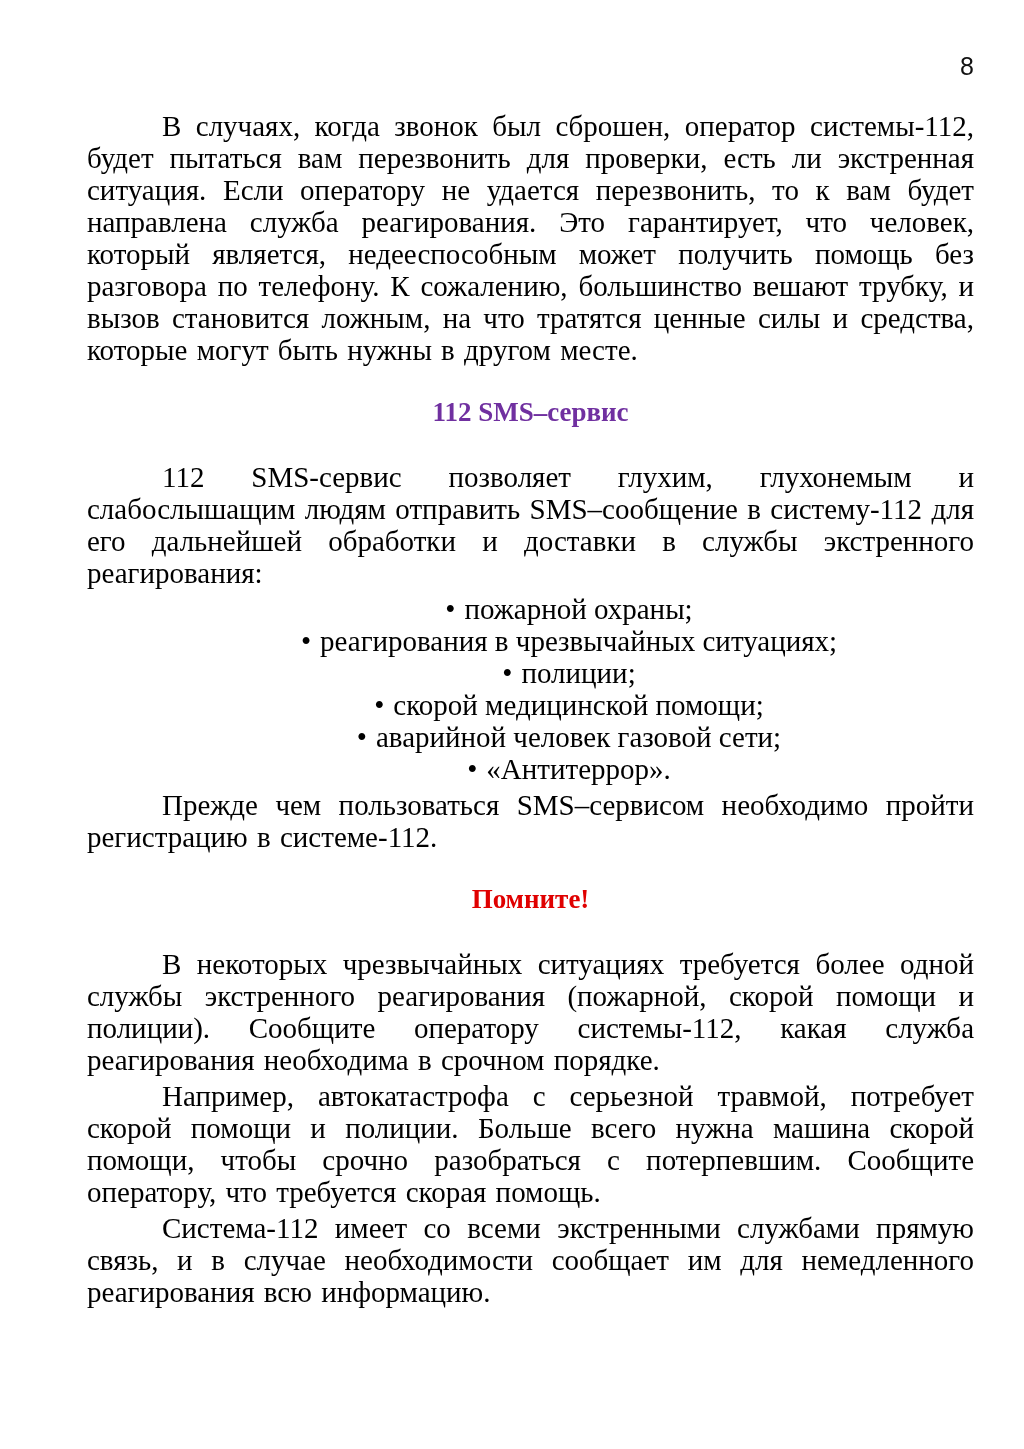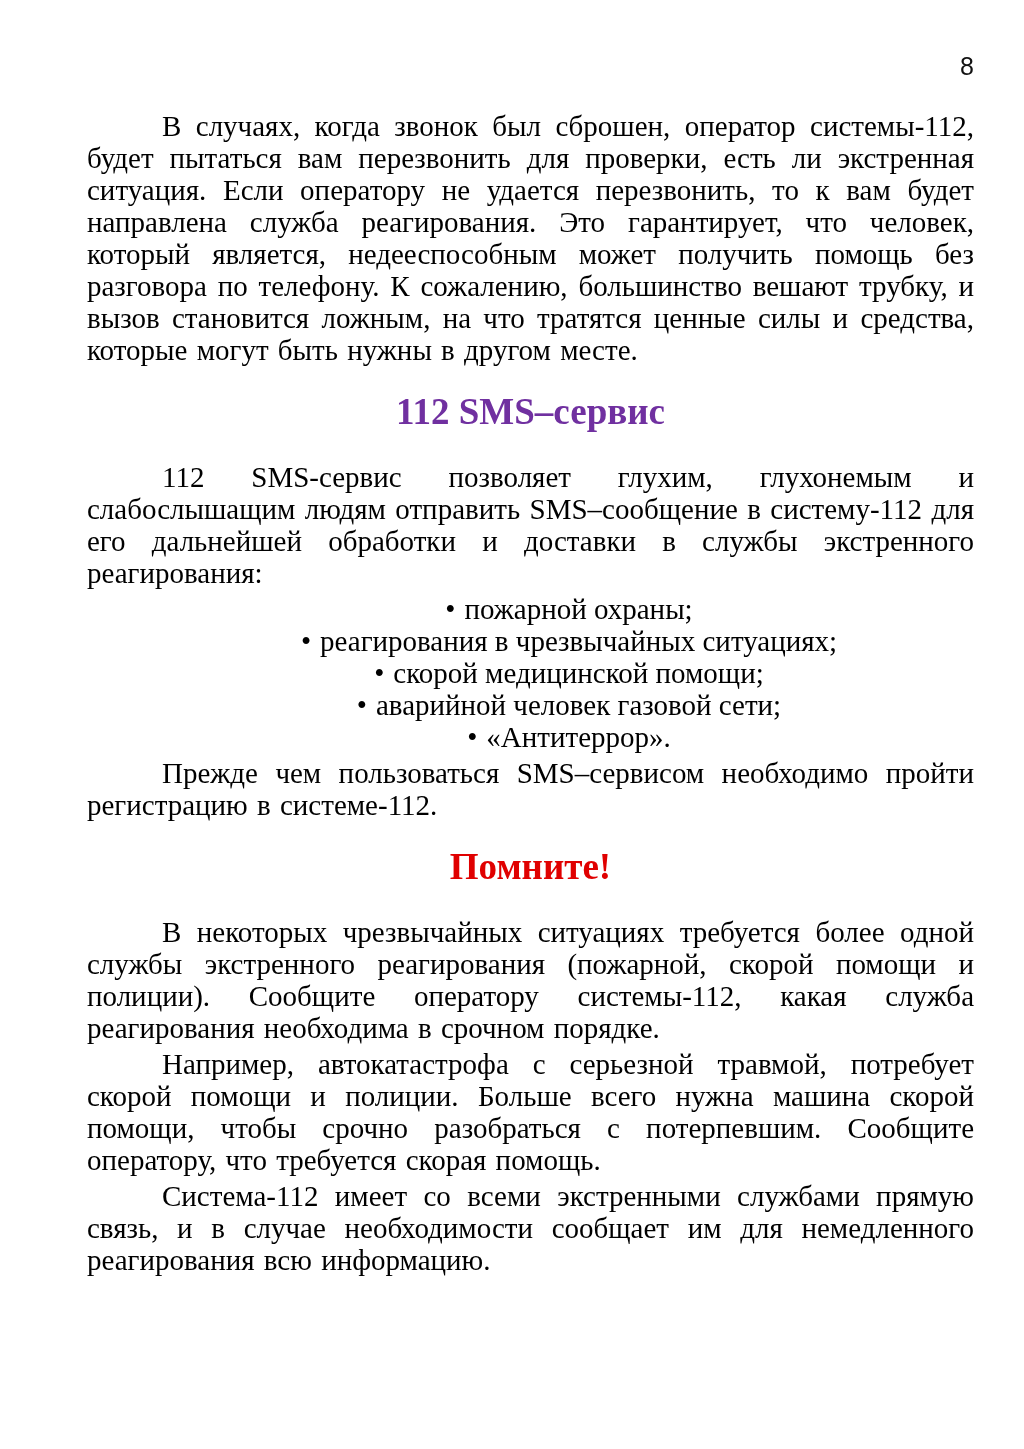--- a/index.html
+++ b/index.html
@@ -33,21 +33,21 @@
     color: #111111;
   }
   p.para {
     margin: 4px;
     text-align: justify;
     text-indent: 75px;
     word-spacing: 2px;
   }
   .heading {
     margin: 30px 0 33px 0;
-    font-size: 37px;
+    font-size: 27px;
     line-height: 32px;
     font-weight: bold;
     text-align: center;
     text-indent: 0;
   }
   .heading-sms { color: var(--color-heading-sms, #7030A0); }
   .heading-remember { color: var(--color-heading-remember, #E00000); }
   .bullets {
     margin: 0;
     padding: 0;
@@ -72,20 +72,21 @@
 
   <p class="para">В случаях, когда звонок был сброшен, оператор системы-112, будет пытаться вам перезвонить для проверки, есть ли экстренная ситуация. Если оператору не удается перезвонить, то к вам будет направлена служба реагирования. Это гарантирует, что человек, который является, недееспособным может получить помощь без разговора по телефону. К сожалению, большинство вешают трубку, и вызов становится ложным, на что тратятся ценные силы и средства, которые могут быть нужны в другом месте.</p>
 
   <h2 class="heading heading-sms">112 SMS–сервис</h2>
 
   <p class="para">112 SMS-сервис позволяет глухим, глухонемым и слабослышащим людям отправить SMS–сообщение в систему-112 для его дальнейшей обработки и доставки в службы экстренного реагирования:</p>
 
   <ul class="bullets">
     <li>пожарной охраны;</li>
     <li>реагирования в чрезвычайных ситуациях;</li>
+    <li>полиции;</li>
     <li>скорой медицинской помощи;</li>
     <li>аварийной человек газовой сети;</li>
     <li>«Антитеррор».</li>
   </ul>
 
 
   <p class="para">Прежде чем пользоваться SMS–сервисом необходимо пройти регистрацию в системе-112.</p>
 
   <h2 class="heading heading-remember">Помните!</h2>
 

